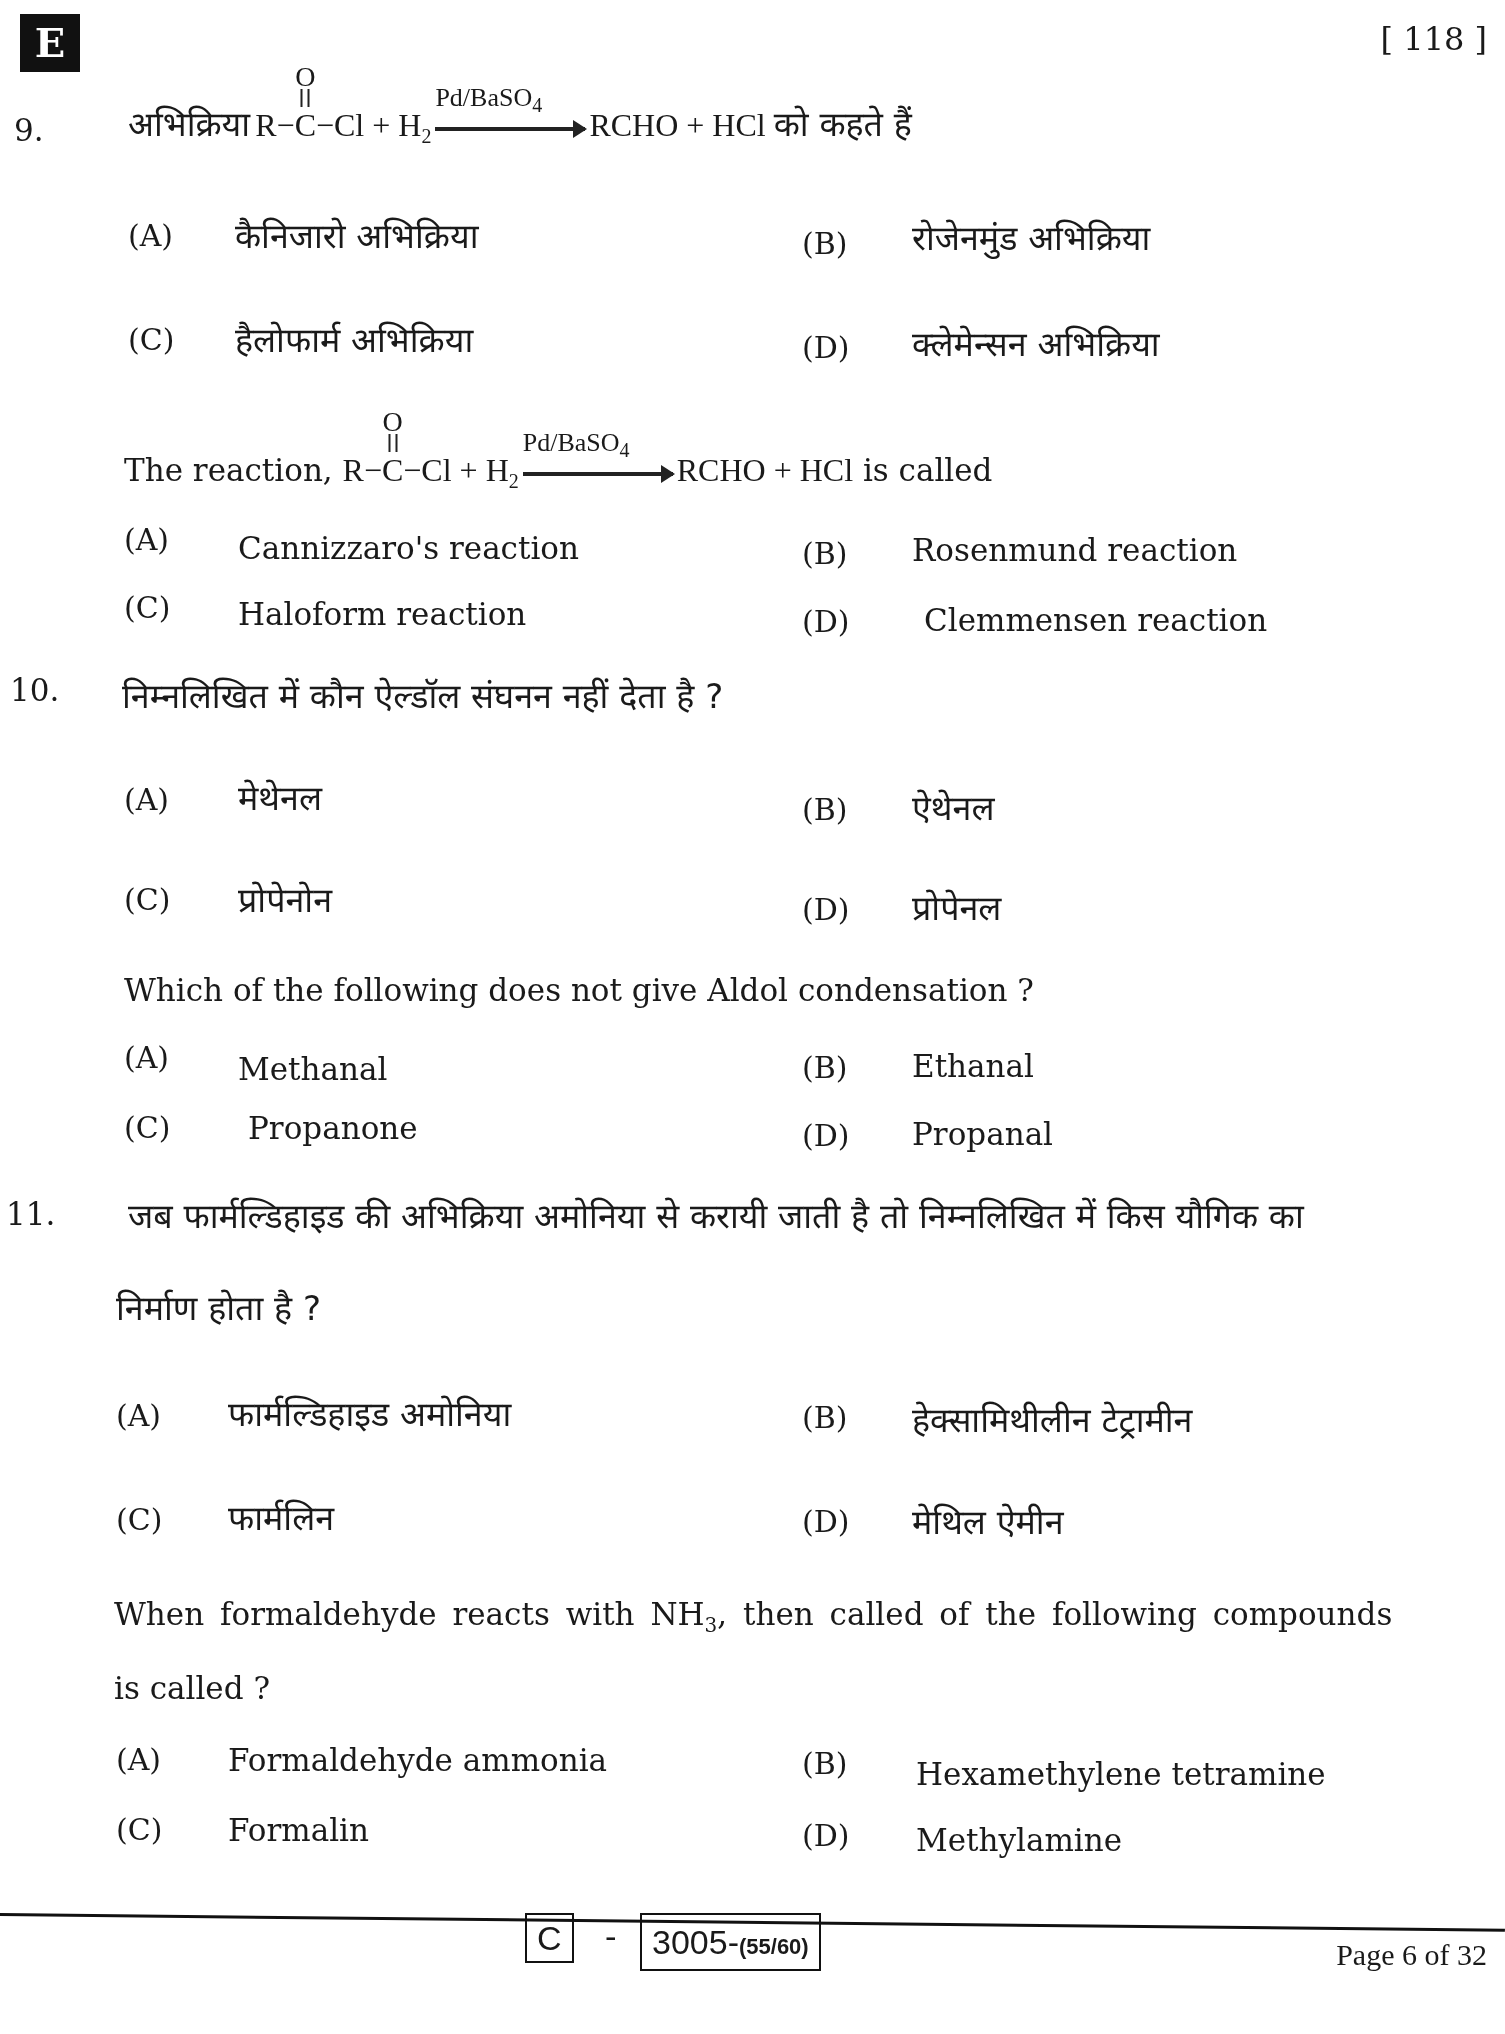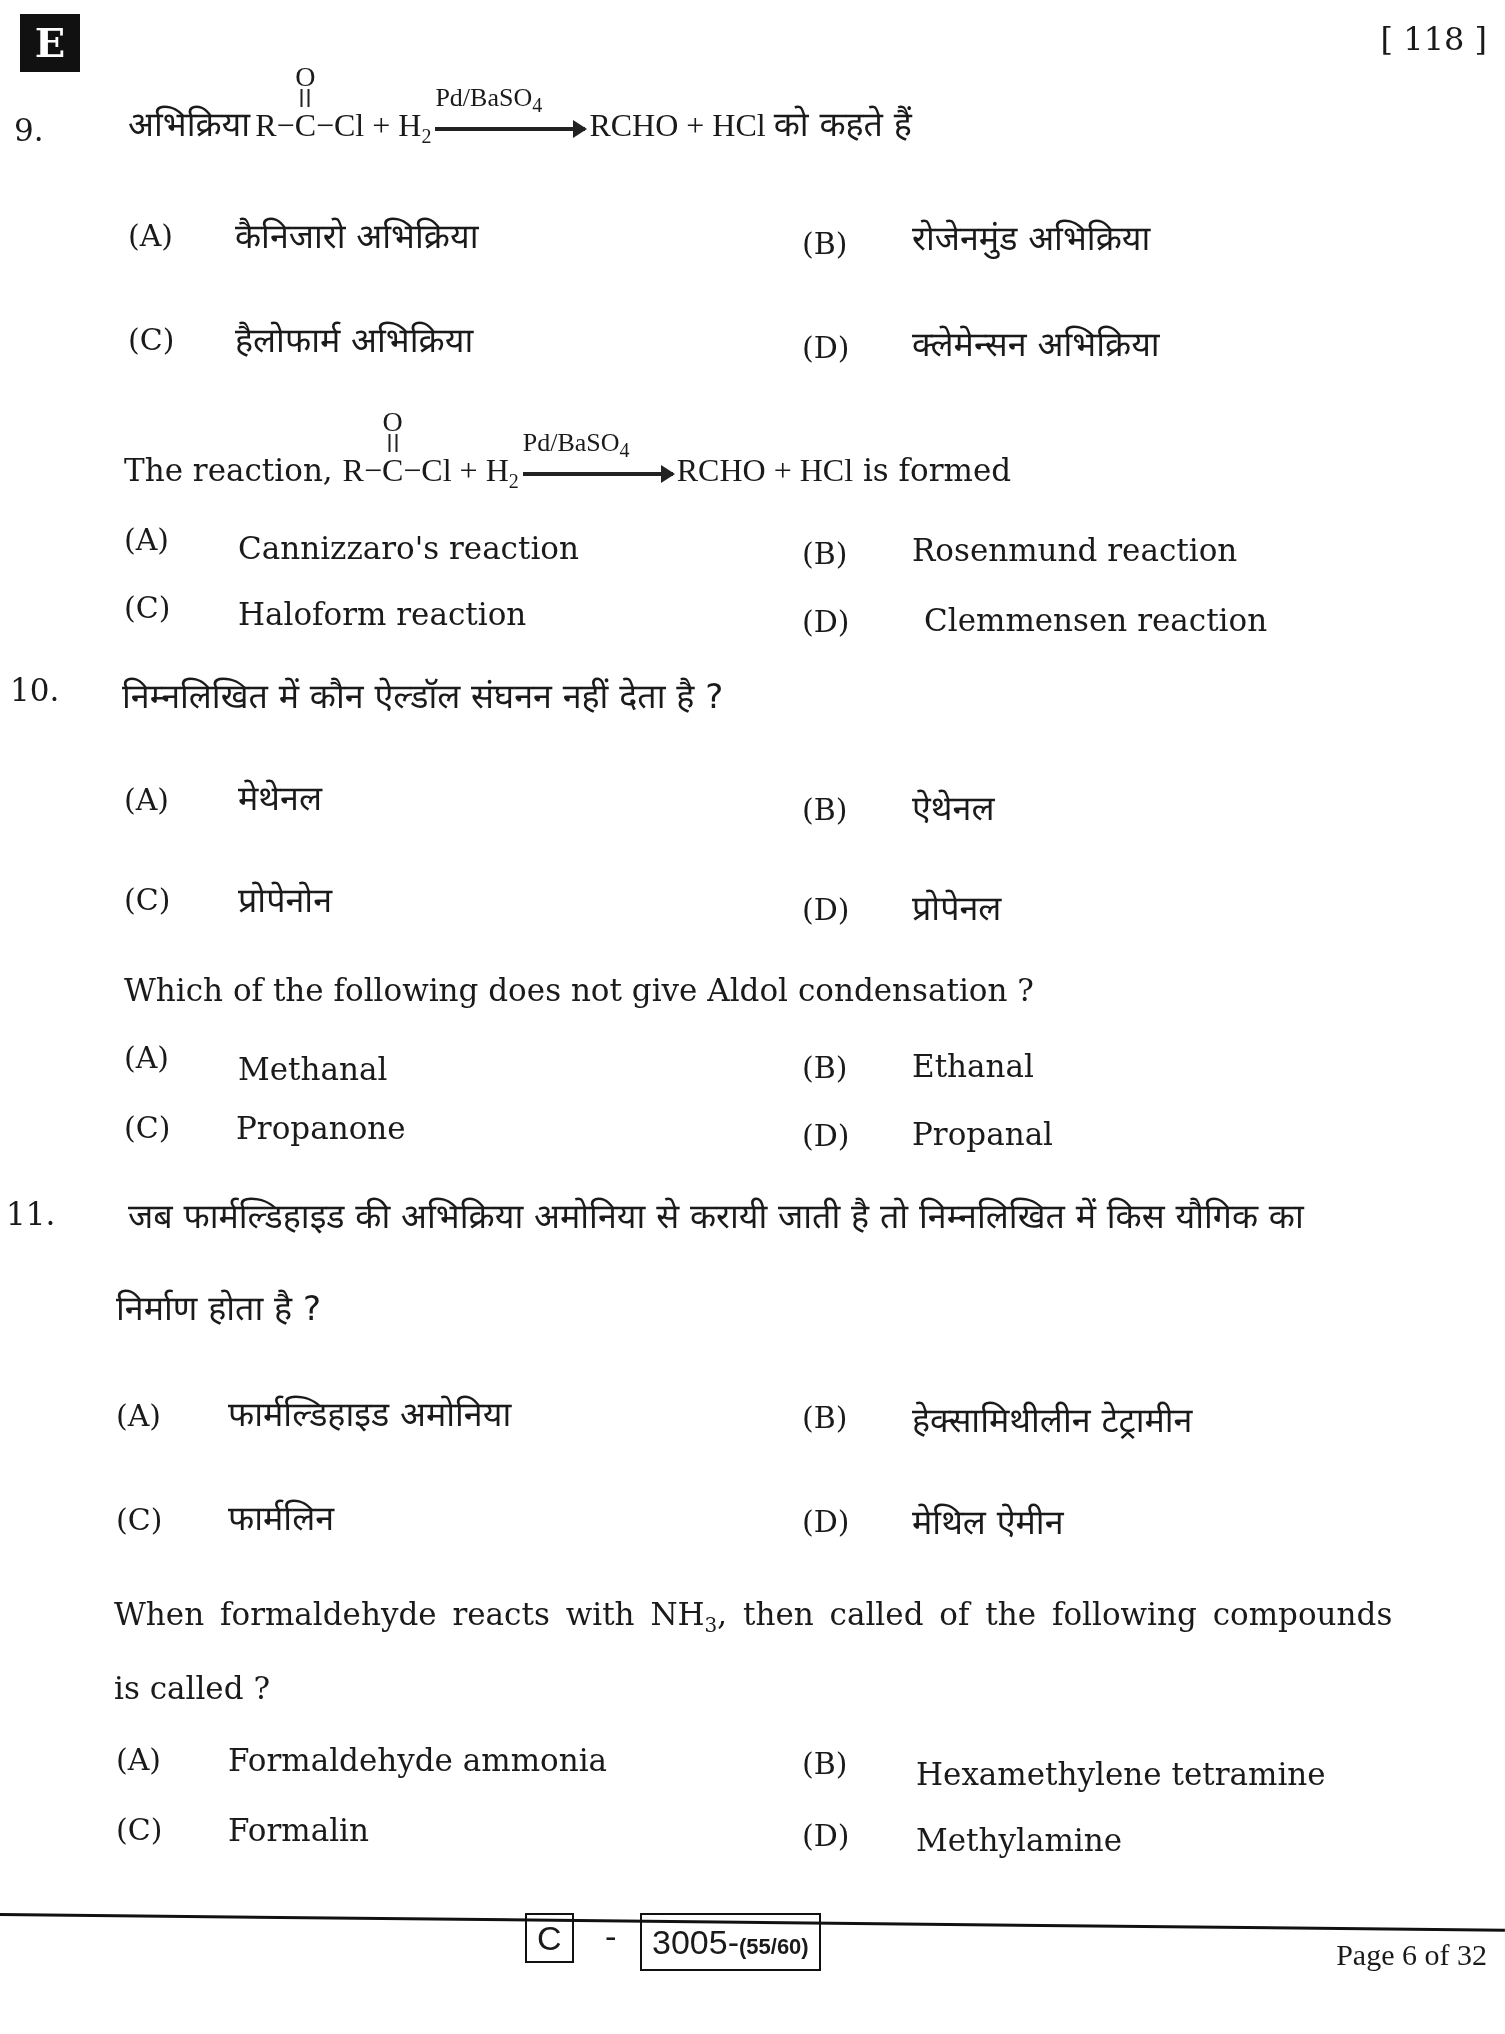--- a/index.html
+++ b/index.html
@@ -50,21 +50,21 @@
 <div class="abs opt" style="left:802px;top:226px;">(B)</div>
 <div class="abs hi" style="left:912px;top:214px;">रोजेनमुंड अभिक्रिया</div>
 <div class="abs opt" style="left:128px;top:322px;">(C)</div>
 <div class="abs hi" style="left:235px;top:316px;">हैलोफार्म अभिक्रिया</div>
 <div class="abs opt" style="left:802px;top:330px;">(D)</div>
 <div class="abs hi" style="left:912px;top:320px;">क्लेमेन्सन अभिक्रिया</div>
 
 <div class="abs en" style="left:124px;top:452px;">
   <span>The reaction,</span>
   <span class="eq"><span>R−</span><span class="co"><span class="o">O</span><span class="bar"></span><span>C</span></span><span>−Cl + H</span><sub>2</sub><span class="arrow"><span class="cat"><span>Pd/BaSO</span><sub>4</sub></span></span><span>RCHO + HCl</span></span>
-  <span>is formed</span>
+  <span>is called</span>
 </div>
 <div class="abs opt" style="left:124px;top:522px;">(A)</div>
 <div class="abs en" style="left:238px;top:530px;">Cannizzaro's reaction</div>
 <div class="abs opt" style="left:802px;top:536px;">(B)</div>
 <div class="abs en" style="left:912px;top:532px;">Rosenmund reaction</div>
 <div class="abs opt" style="left:124px;top:590px;">(C)</div>
 <div class="abs en" style="left:238px;top:596px;">Haloform reaction</div>
 <div class="abs opt" style="left:802px;top:604px;">(D)</div>
 <div class="abs en" style="left:912px;top:602px;margin-left:12px;">Clemmensen reaction</div>
 
@@ -77,21 +77,21 @@
 <div class="abs opt" style="left:124px;top:882px;">(C)</div>
 <div class="abs hi" style="left:238px;top:876px;">प्रोपेनोन</div>
 <div class="abs opt" style="left:802px;top:892px;">(D)</div>
 <div class="abs hi" style="left:912px;top:884px;">प्रोपेनल</div>
 <div class="abs en" style="left:124px;top:972px;">Which of the following does not give Aldol condensation ?</div>
 <div class="abs opt" style="left:124px;top:1040px;">(A)</div>
 <div class="abs en" style="left:238px;top:1040px;margin-top:11px;">Methanal</div>
 <div class="abs opt" style="left:802px;top:1050px;">(B)</div>
 <div class="abs en" style="left:912px;top:1048px;">Ethanal</div>
 <div class="abs opt" style="left:124px;top:1110px;">(C)</div>
-<div class="abs en" style="left:236px;top:1110px;">Propanone</div>
+<div class="abs en" style="left:248px;top:1110px;">Propanone</div>
 <div class="abs opt" style="left:802px;top:1118px;">(D)</div>
 <div class="abs en" style="left:912px;top:1116px;">Propanal</div>
 
 <div class="abs qnum" style="left:6px;top:1196px;">11.</div>
 <div class="abs hi" style="left:128px;top:1192px;">जब फार्मल्डिहाइड की अभिक्रिया अमोनिया से करायी जाती है तो निम्नलिखित में किस यौगिक का</div>
 <div class="abs hi" style="left:116px;top:1284px;text-align:right;">निर्माण होता है ?</div>
 <div class="abs opt" style="left:116px;top:1398px;">(A)</div>
 <div class="abs hi" style="left:228px;top:1390px;">फार्मल्डिहाइड अमोनिया</div>
 <div class="abs opt" style="left:802px;top:1400px;">(B)</div>
 <div class="abs hi" style="left:912px;top:1396px;">हेक्सामिथीलीन टेट्रामीन</div>

